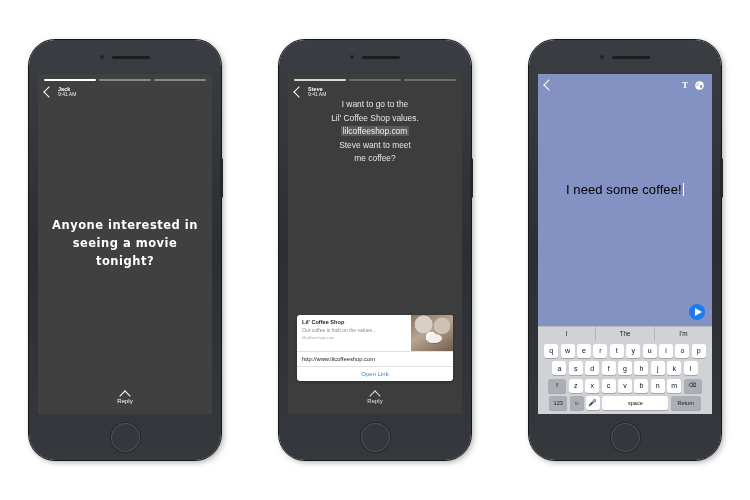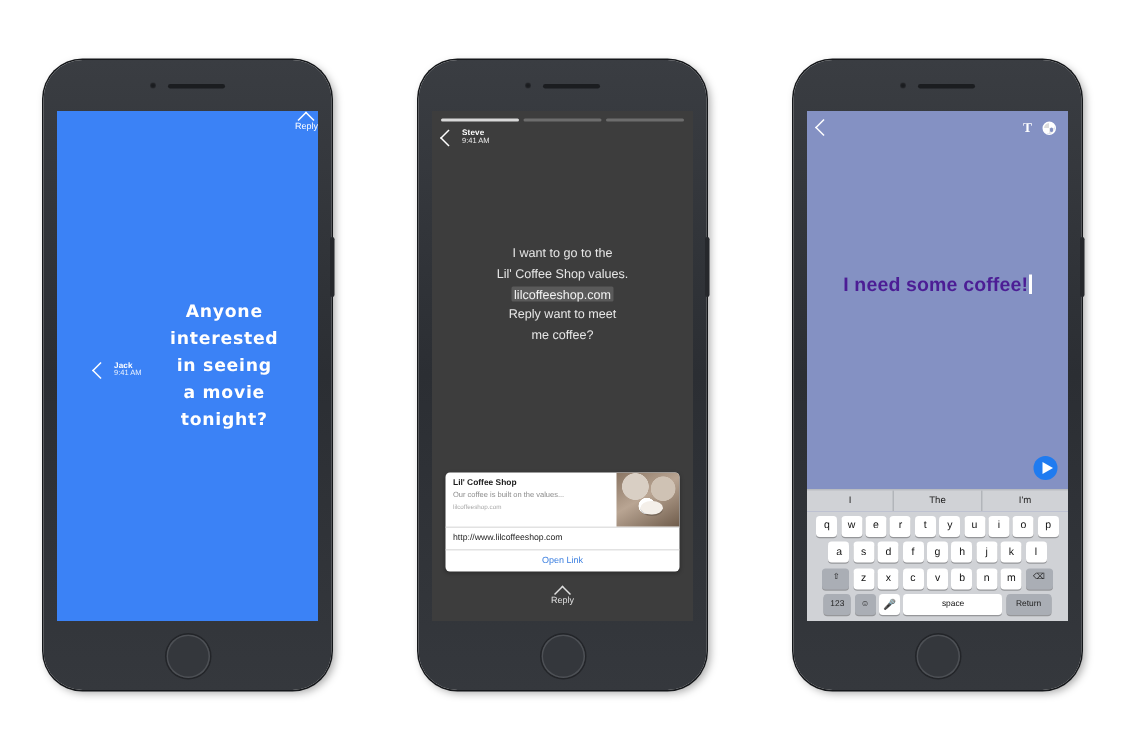--- a/index.html
+++ b/index.html
@@ -51,21 +51,21 @@
     box-shadow: inset 0 0 0 1px #4d5055, 0 0 0 1px #232529;
   }
   .screen {
     position:relative;
     width:100%; height:100%;
     overflow:hidden;
     background:#000;
   }
 
   
-  .s-red { background:#3b82f6; width:100%; height:100%; position:relative; display:flex; }
+  .s-red { background:#404040; width:100%; height:100%; position:relative; display:flex; flex-direction:column; }
   .progress {
     display:flex; gap:3px; padding:5px 6px 0 6px;
   }
   .seg { flex:1; height:2px; border-radius:1px; background:rgba(255,255,255,.38); }
   .seg.active { background:#ffffff; }
   .story-head {
     display:flex; align-items:center; gap:5px;
     padding:5px 8px 0 7px;
   }
   .chev {
@@ -112,21 +112,21 @@
   .dark-msg {
     color:#e6e6e6; text-align:center;
     font-size:8.4px; line-height:1.62;
     padding:0 12px;
   }
   .dark-msg .link {
     background:#5a5a5a; color:#f2f2f2;
     padding:0 2px; border-radius:1px;
   }
   .dark-top {
-    flex:1; display:flex; align-items:center; justify-content:center;
+    flex:1; display:flex; justify-content:center;
     padding-bottom:20px;
   }
   .preview-wrap { padding:0 9px 0 9px; }
   .card {
     background:#fff; border-radius:3px; overflow:hidden;
     box-shadow: 0 1px 3px rgba(0,0,0,.3);
   }
   .card-top { display:flex; height:36px; }
   .card-txt { flex:1; padding:4px 5px; overflow:hidden; }
   .card-title { font-size:5.6px; font-weight:bold; color:#1c1c1c; margin-bottom:1.5px; }
@@ -174,21 +174,21 @@
   }
   .palette::after{
     content:""; position:absolute; right:1px; bottom:1px;
     width:2.4px; height:2.4px; border-radius:50%; background:#8491c3;
   }
   .comp-body {
     flex:1; display:flex; align-items:center; justify-content:center;
     padding:0 10px 14px 10px;
   }
   .comp-text {
-    color:#4c1d95; text-align:center; font-size:13px; font-weight:bold;
+    color:#000000; text-align:center; font-size:13px; font-weight:normal;
     line-height:1.35; letter-spacing:.1px; position:relative;
   }
   .caret-bar {
     display:inline-block; width:1.4px; height:13px;
     background:#fff; vertical-align:-2px; margin-left:1px;
   }
   .send-row { display:flex; justify-content:flex-end; padding:0 7px 6px 0; }
   .send {
     width:16px; height:16px; border-radius:50%;
     background:#1f7bf0; display:flex; align-items:center; justify-content:center;
@@ -293,21 +293,21 @@
             <div class="nm">Steve</div>
             <div class="tm">9:41 AM</div>
           </span>
         </div>
 
         <div class="dark-top">
           <div class="dark-msg">
             <div>I want to go to the</div>
             <div>Lil' Coffee Shop values.</div>
             <div><span class="link">lilcoffeeshop.com</span></div>
-            <div>Reply want to meet</div>
+            <div>Steve want to meet</div>
             <div>me coffee?</div>
           </div>
         </div>
 
         <div class="preview-wrap">
           <div class="card">
             <div class="card-top">
               <div class="card-txt">
                 <div class="card-title">Lil' Coffee Shop</div>
                 <div class="card-desc">Our coffee is built on the values...</div>

